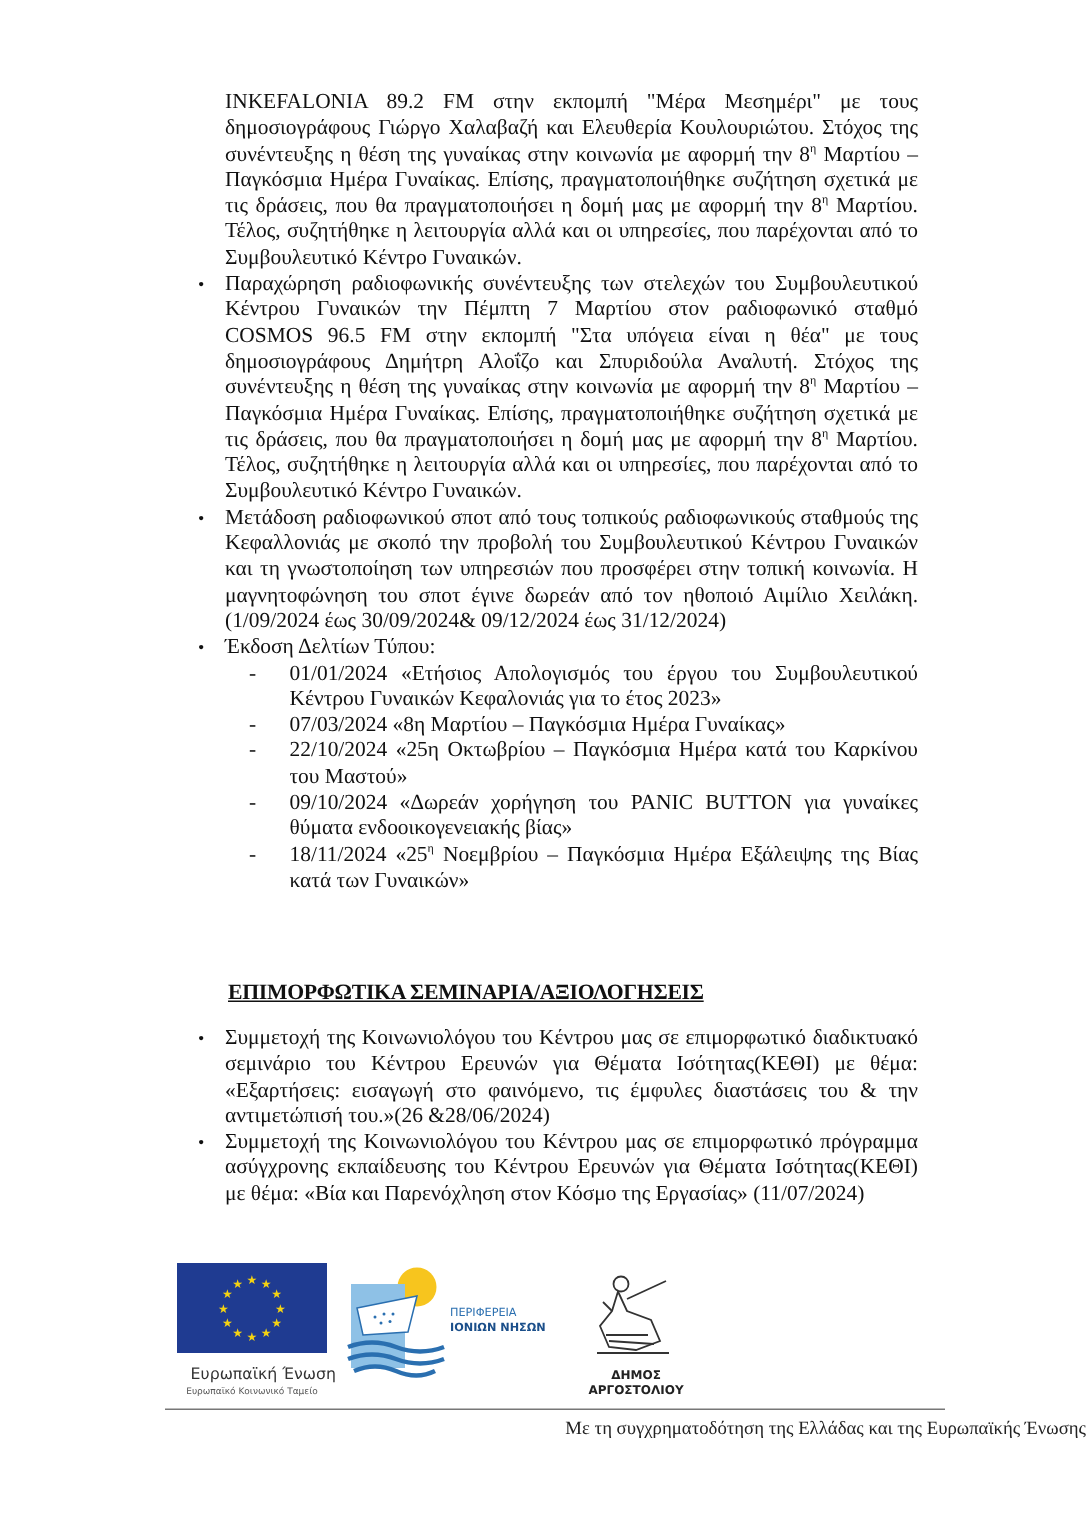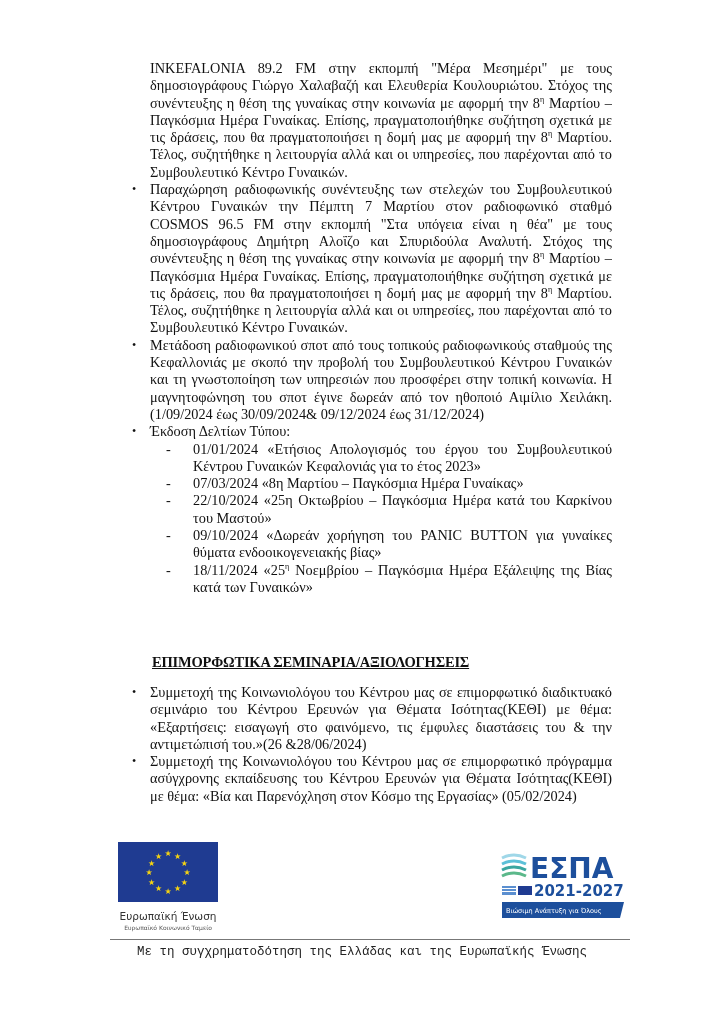--- a/index.html
+++ b/index.html
@@ -13,23 +13,23 @@
   .dash-list { margin: 0; padding: 0; list-style: none; }
   .dash-item { position: relative; padding-left: 27px; margin-left: 0; }
   .dash-item .dash { position: absolute; left: 0px; top: 0; }
   sup { font-size: 8px; line-height: 0; vertical-align: 6px; }
   .section-heading { position: absolute; left: 107px; top: 653px; font-size: 14.5px; font-weight: bold;
                      text-decoration: underline; line-height: 18px; letter-spacing: -0.2px; margin-left: 45px; }
   .section2 { position: absolute; left: 150px; top: 684px; width: 462px; font-size: 14.3px; line-height: 17.3px; text-align: justify; }
   .logos { position: absolute; left: 0; top: 838px; width: 724px; height: 100px; }
   .logo { position: absolute; }
   .hr { position: absolute; left: 110px; top: 939px; width: 520px; height: 1px; background: #777; }
-  .footer-text { position: absolute; left: 0; width: 724px; top: 945px; text-align: center;
-                 font-family: Liberation Mono, monospace; font-size: 12.5px; color: #222; }
-  .eu-caption1 { position: absolute; left: 0; top: 72px; width: 112px; text-align: center;
+  .footer-text { position: absolute; left: 0; width: 724px; top: 945px; text-align: right;
+                 font-family: Liberation Serif, serif; font-size: 12.5px; color: #222; }
+  .eu-caption1 { position: absolute; left: 0; top: 72px; width: 112px; text-align: right;
                  font-family: "DejaVu Sans", sans-serif; font-size: 10.5px; color: #333; white-space: nowrap; }
   .eu-caption2 { position: absolute; left: 0; top: 86px; width: 112px; text-align: center;
                  font-family: "DejaVu Sans", sans-serif; font-size: 6px; color: #555; white-space: nowrap; }
   .pin-t1 { position: absolute; left: 70px; top: 28px; font-family: "DejaVu Sans", sans-serif; font-size: 7.5px; color: #2a6fb0; white-space: nowrap; }
   .pin-t2 { position: absolute; left: 70px; top: 38px; font-family: "DejaVu Sans", sans-serif; font-size: 7.5px; font-weight: bold; color: #1b4f8a; white-space: nowrap; }
   .dimos-t1, .dimos-t2 { position: absolute; width: 80px; text-align: center; font-family: "DejaVu Sans", sans-serif;
                          font-size: 8px; font-weight: bold; color: #222; white-space: nowrap; left: 0; }
   .dimos-t1 { top: 68px; } .dimos-t2 { top: 78px; }
 </style>
 </head>
@@ -52,21 +52,21 @@
       <li class="dash-item"><span class="dash">-</span><span>22/10/2024 «25η Οκτωβρίου – Παγκόσμια Ημέρα κατά του Καρκίνου του Μαστού»</span></li>
       <li class="dash-item"><span class="dash">-</span><span>09/10/2024 «Δωρεάν χορήγηση του PANIC BUTTON για γυναίκες θύματα ενδοοικογενειακής βίας»</span></li>
       <li class="dash-item"><span class="dash">-</span><span>18/11/2024 «25</span><sup>η</sup><span> Νοεμβρίου – Παγκόσμια Ημέρα Εξάλειψης της Βίας κατά των Γυναικών»</span></li>
     </ul>
   </div>
 
   <div class="section-heading">ΕΠΙΜΟΡΦΩΤΙΚΑ ΣΕΜΙΝΑΡΙΑ/ΑΞΙΟΛΟΓΗΣΕΙΣ</div>
 
   <div class="section2">
     <p class="bullet-item"><span class="dot">•</span><span>Συμμετοχή της Κοινωνιολόγου του Κέντρου μας σε επιμορφωτικό διαδικτυακό σεμινάριο του Κέντρου Ερευνών για Θέματα Ισότητας(ΚΕΘΙ) με θέμα: «Εξαρτήσεις: εισαγωγή στο φαινόμενο, τις έμφυλες διαστάσεις του &amp; την αντιμετώπισή του.»(26 &amp;28/06/2024)</span></p>
-    <p class="bullet-item"><span class="dot">•</span><span>Συμμετοχή της Κοινωνιολόγου του Κέντρου μας σε επιμορφωτικό πρόγραμμα ασύγχρονης εκπαίδευσης του Κέντρου Ερευνών για Θέματα Ισότητας(ΚΕΘΙ) με θέμα: «Βία και Παρενόχληση στον Κόσμο της Εργασίας» (05/02/2024)</span></p>
+    <p class="bullet-item"><span class="dot">•</span><span>Συμμετοχή της Κοινωνιολόγου του Κέντρου μας σε επιμορφωτικό πρόγραμμα ασύγχρονης εκπαίδευσης του Κέντρου Ερευνών για Θέματα Ισότητας(ΚΕΘΙ) με θέμα: «Βία και Παρενόχληση στον Κόσμο της Εργασίας» (11/07/2024)</span></p>
   </div>
 
   <div class="logos">
 
     <div class="logo" style="left:112px; top:0; width:112px; height:100px;">
       <svg width="112" height="70" viewBox="0 0 112 70">
         <rect x="6" y="4" width="100" height="60" fill="#1f3b91"></rect>
         <g id="eu-stars" fill="#f5d312">
             <text x="56" y="18" text-anchor="middle" font-size="8" fill="#f5d312">★</text>
             <text x="65.5" y="20.545517328095663" text-anchor="middle" font-size="8" fill="#f5d312">★</text>
@@ -79,35 +79,52 @@
             <text x="39.54551732809567" y="46.50000000000001" text-anchor="middle" font-size="8" fill="#f5d312">★</text>
             <text x="37" y="37" text-anchor="middle" font-size="8" fill="#f5d312">★</text>
             <text x="39.54551732809567" y="27.5" text-anchor="middle" font-size="8" fill="#f5d312">★</text>
             <text x="46.49999999999999" y="20.54551732809567" text-anchor="middle" font-size="8" fill="#f5d312">★</text>
           </g>
       </svg>
       <div class="eu-caption1">Ευρωπαϊκή Ένωση</div>
       <div class="eu-caption2">Ευρωπαϊκό Κοινωνικό Ταμείο</div>
     </div>
 
+    <div class="logo" style="left:230px; top:4px; width:140px; height:90px;">
+      <svg width="70" height="80" viewBox="0 0 70 80">
+        <circle cx="48" cy="16" r="13" fill="#f7c51e"></circle>
+        <path d="M4 14 L40 14 L40 70 L4 70 Z" fill="#8ec1e6"></path>
+        <path d="M8 30 L48 22 L42 46 L12 48 Z" fill="#ffffff" stroke="#2a6fb0" stroke-width="1"></path>
+        <g fill="#2a6fb0">
+            <circle cx="20" cy="36" r="1"></circle>
+            <circle cx="26" cy="34" r="1"></circle>
+            <circle cx="32" cy="34" r="1"></circle>
+            <circle cx="24" cy="40" r="1"></circle>
+            <circle cx="30" cy="39" r="1"></circle>
+          </g>
+        <path d="M2 56 Q18 50 34 56 T66 56" stroke="#2a6fb0" stroke-width="3" fill="none"></path>
+        <path d="M2 64 Q18 58 34 64 T66 64" stroke="#2a6fb0" stroke-width="3" fill="none"></path>
+        <path d="M6 72 Q20 66 34 72 T60 72" stroke="#2a6fb0" stroke-width="3" fill="none"></path>
+      </svg>
+      <div class="pin-t1">ΠΕΡΙΦΕΡΕΙΑ</div>
+      <div class="pin-t2">ΙΟΝΙΩΝ ΝΗΣΩΝ</div>
+    </div>
 
+    <div class="logo" style="left:384px; top:6px; width:80px; height:92px;">
+      <svg width="80" height="66" viewBox="0 0 80 66">
+        <g fill="none" stroke="#333" stroke-width="1.2">
+          <circle cx="30" cy="12" r="5"></circle>
+          <path d="M28 17 L34 30 L50 36 L56 50 L40 56 L22 54 L16 40 L24 30 Z"></path>
+          <path d="M34 22 L60 10"></path>
+          <path d="M24 30 L18 24"></path>
+          <path d="M20 46 L48 46 M22 50 L52 52"></path>
+          <path d="M14 58 L62 58"></path>
+        </g>
+      </svg>
+      <div class="dimos-t1">ΔΗΜΟΣ</div>
+      <div class="dimos-t2">ΑΡΓΟΣΤΟΛΙΟΥ</div>
+    </div>
 
-    <div class="logo" style="left:498px; top:10px; width:130px; height:80px;">
-      <svg width="130" height="80" viewBox="0 0 130 80">
-        <path d="M4 10 Q16 4 28 10" stroke="#9fd7e8" stroke-width="3" fill="none"></path>
-        <path d="M4 16 Q16 10 28 16" stroke="#5cc0d8" stroke-width="3" fill="none"></path>
-        <path d="M4 22 Q16 16 28 22" stroke="#3aa6a0" stroke-width="3" fill="none"></path>
-        <path d="M4 28 Q16 22 28 28" stroke="#5bb88a" stroke-width="3" fill="none"></path>
-        <text id="espa-title" x="32" y="30" font-family="DejaVu Sans, sans-serif" font-weight="bold" font-size="28" fill="#1d4f9c">ΕΣΠΑ</text>
-        <rect x="4" y="38" width="14" height="9" fill="#5b8fd0"></rect>
-        <rect x="4" y="40" width="14" height="1" fill="#fff"></rect>
-          <rect x="4" y="43" width="14" height="1" fill="#fff"></rect>
-        <rect x="20" y="38" width="14" height="9" fill="#1f3b91"></rect>
-        <text id="espa-period" x="36" y="48" font-family="DejaVu Sans, sans-serif" font-weight="bold" font-size="15" fill="#1d4f9c">2021-2027</text>
-        <path d="M4 54 L126 54 L122 70 L4 70 Z" fill="#1d4f9c"></path>
-        <text id="espa-tagline" x="8" y="65" font-family="DejaVu Sans, sans-serif" font-size="6.5" fill="#ffffff">Βιώσιμη Ανάπτυξη για Όλους</text>
-      </svg>
-    </div>
   </div>
 
   <div class="hr"></div>
   <div class="footer-text">Με τη συγχρηματοδότηση της Ελλάδας και της Ευρωπαϊκής Ένωσης</div>
 </div>
 
 </body></html>

